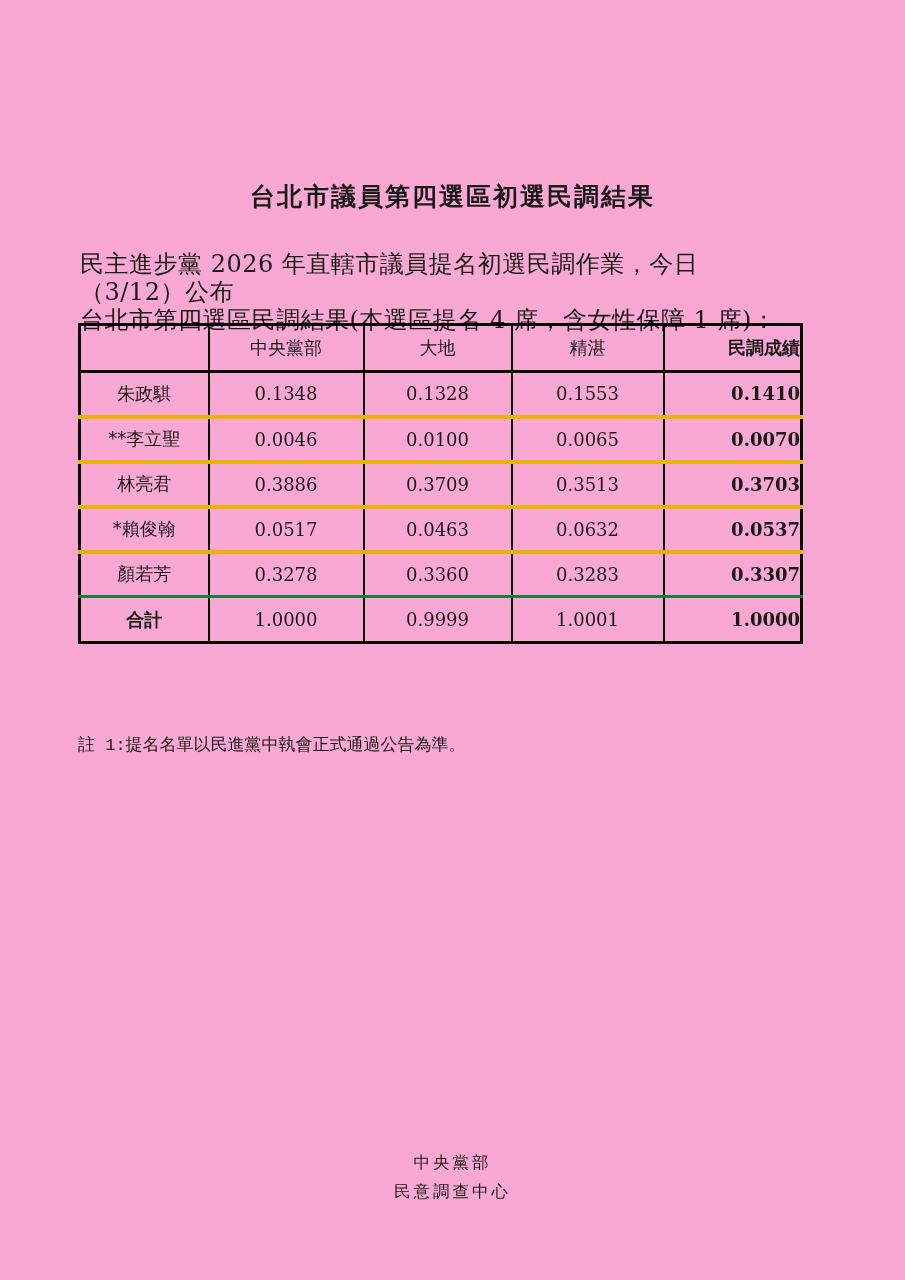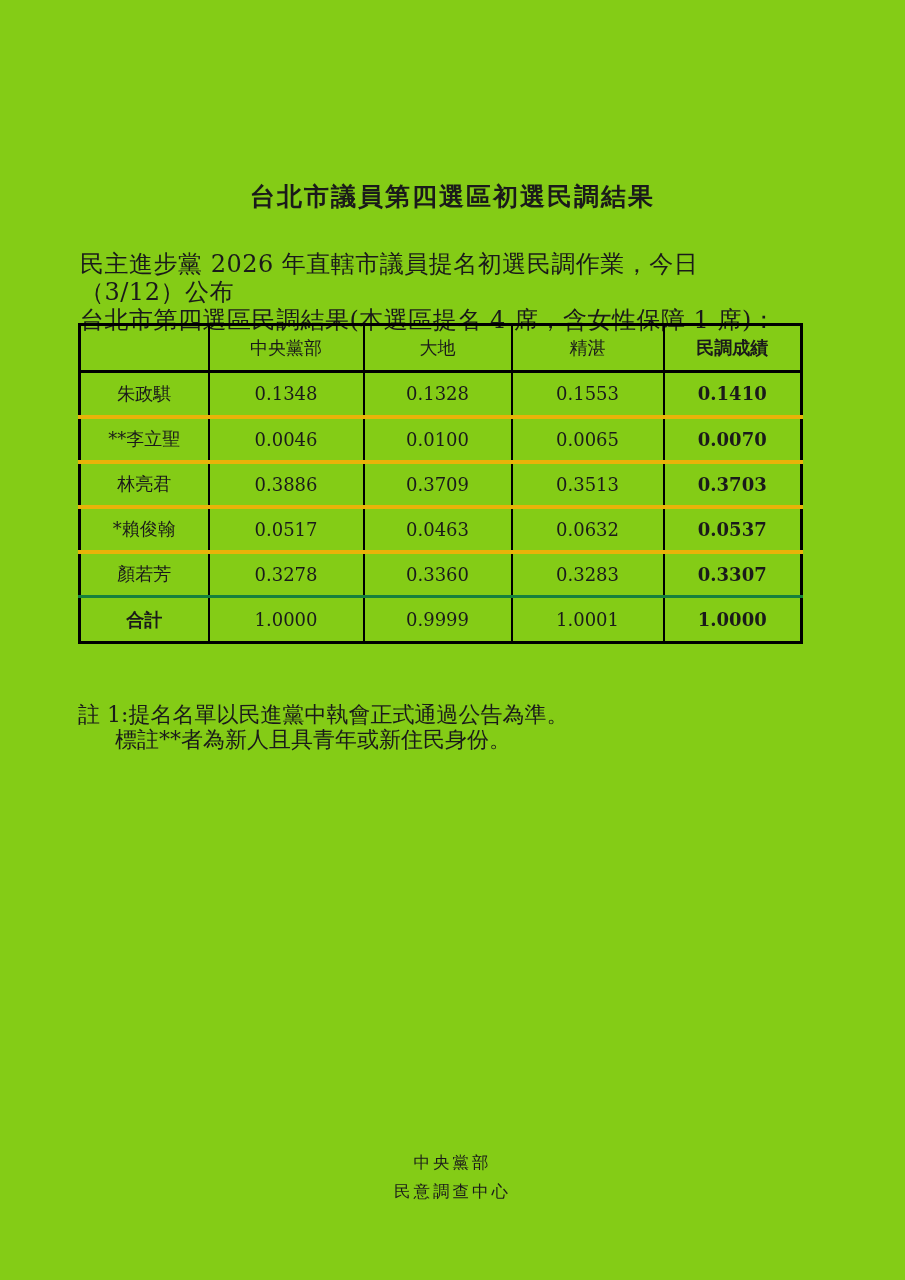--- a/index.html
+++ b/index.html
@@ -4,21 +4,21 @@
 <style>
   * { margin: 0; padding: 0; box-sizing: border-box; }
   html, body { width: 905px; height: 1280px; }
   body {
     background: #ffffff;
     font-family: "DejaVu Serif", "Liberation Serif", serif;
     color: #1a1a1a;
     position: relative;
     overflow: hidden;
   }
-  .page { position: absolute; inset: 0; background: #84cc16; }
+  .page { position: absolute; inset: 0; background: #f9a8d4; }
 
   .title {
     position: absolute;
     top: 180px; left: 0; width: 100%;
     text-align: center;
     font-size: 25px;
     font-weight: bold;
     letter-spacing: 2px;
   }
 
@@ -45,28 +45,29 @@
     height: 45px;
     font-weight: normal;
   }
   .poll-table thead th {
     height: 47px;
     border-bottom: 3px solid #000;
   }
   .poll-table tbody td { border-top: 4px solid #eab308; }
   .poll-table tbody tr:first-child td { border-top: none; }
   .poll-table tr.total-row td { border-top: 3px solid #15803d; height: 46px; }
-  .poll-table th.result, .poll-table td.result { font-weight: bold; }
+  .poll-table th.result, .poll-table td.result { font-weight: bold; text-align: right; }
   .poll-table tr.total-row td.name { font-weight: bold; }
 
   .notes {
     position: absolute;
-    left: 78px; top: 702px; width: 760px;
-    font-size: 22px;
+    left: 78px; top: 733px; width: 760px;
+    font-size: 17px;
     line-height: 25px;
+    font-family: Liberation Mono, monospace;
   }
   .notes .indent { display: block; margin-left: 37px; }
 
   .footer {
     position: absolute;
     top: 1148px; left: 0; width: 100%;
     text-align: center;
     font-size: 16.5px;
     line-height: 29px;
     letter-spacing: 3px;
@@ -142,21 +143,20 @@
         <td>1.0000</td>
         <td>0.9999</td>
         <td>1.0001</td>
         <td class="result">1.0000</td>
       </tr>
     </tbody>
   </table>
 
   <div class="notes">
     <span>註 1:提名名單以民進黨中執會正式通過公告為準。</span><br>
-    <span class="indent">標註**者為新人且具青年或新住民身份。</span>
   </div>
 
   <div class="footer">
     <span>中央黨部</span><br>
     <span>民意調查中心</span>
   </div>
 
 </div>
 
 </body></html>

